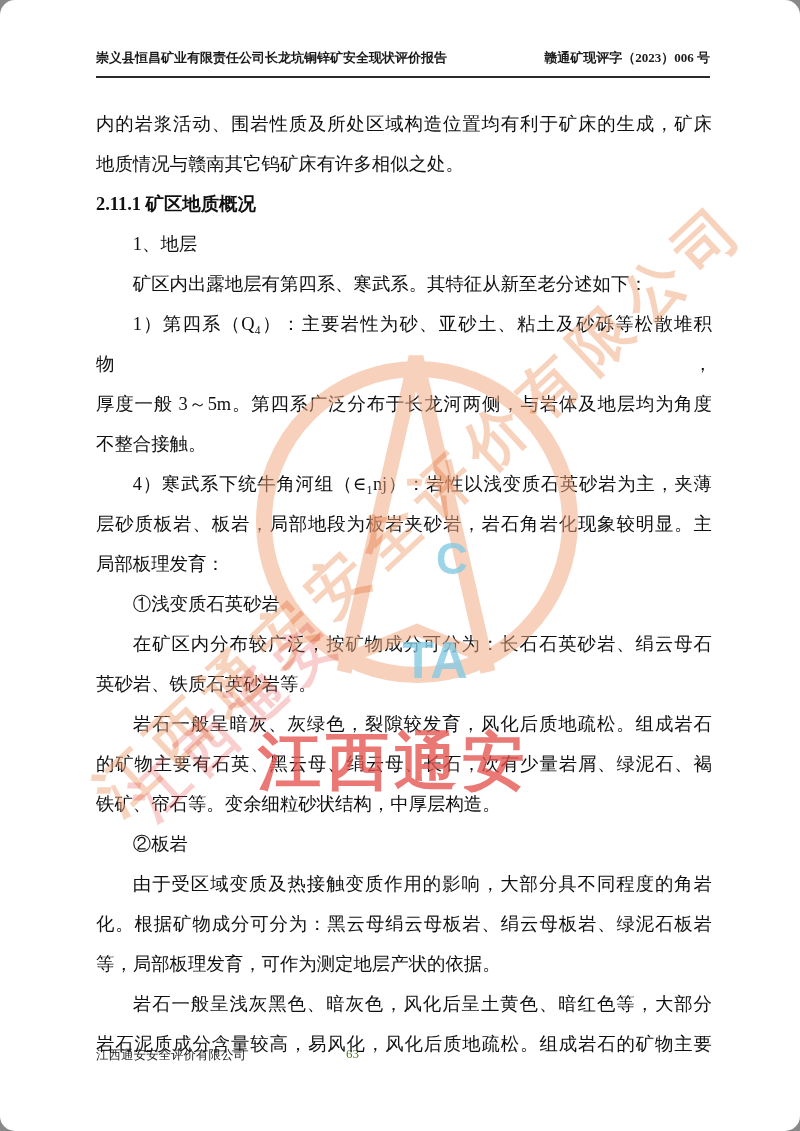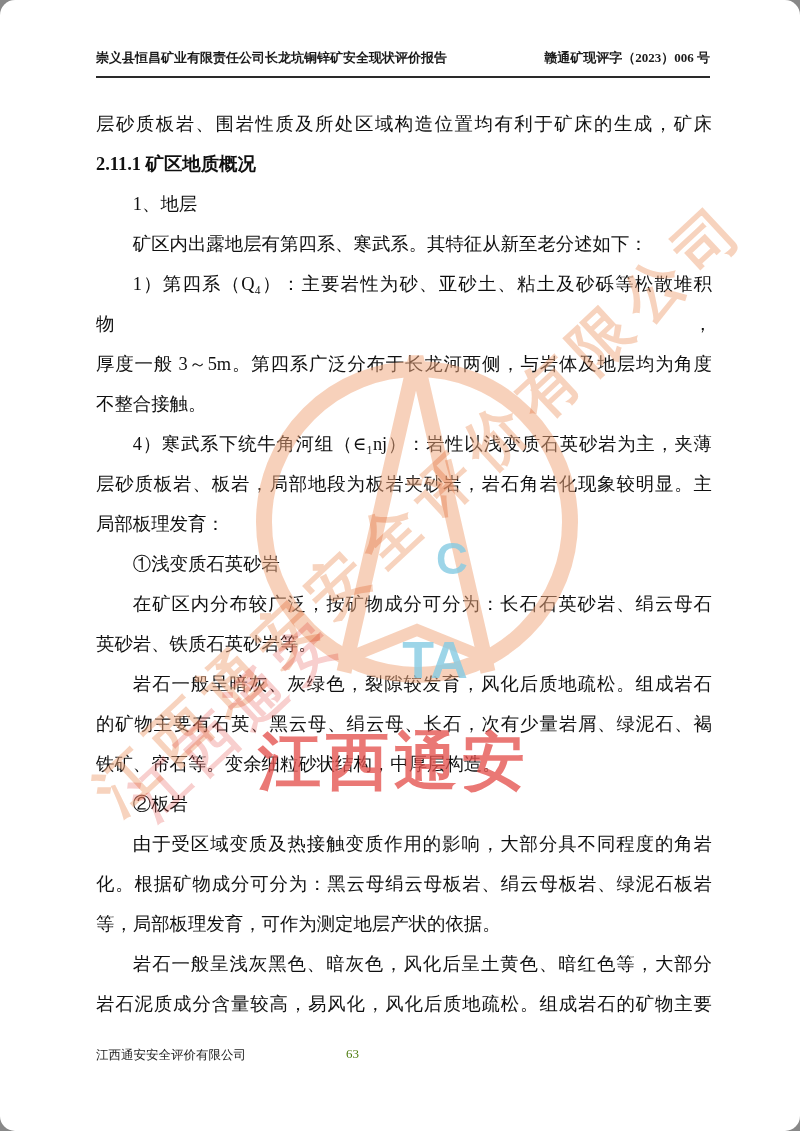--- a/index.html
+++ b/index.html
@@ -56,21 +56,22 @@
 <body>
 
 <div class="page">
 
   <div class="hdr">
     <span>崇义县恒昌矿业有限责任公司长龙坑铜锌矿安全现状评价报告</span>
     <span>赣通矿现评字（2023）006 号</span>
   </div>
 
   <div class="body-block">
-    <div class="ln full">层砂质板岩、围岩性质及所处区域构造位置均有利于矿床的生成，矿床</div>
+    <div class="ln full">内的岩浆活动、围岩性质及所处区域构造位置均有利于矿床的生成，矿床</div>
+    <div class="ln">地质情况与赣南其它钨矿床有许多相似之处。</div>
     <div class="ln heading">2.11.1 矿区地质概况</div>
     <div class="ln indent">1、地层</div>
     <div class="ln indent">矿区内出露地层有第四系、寒武系。其特征从新至老分述如下：</div>
     <div class="ln indent full">1）第四系（Q₄）：主要岩性为砂、亚砂土、粘土及砂砾等松散堆积物，</div>
     <div class="ln full">厚度一般 3～5m。第四系广泛分布于长龙河两侧，与岩体及地层均为角度</div>
     <div class="ln">不整合接触。</div>
     <div class="ln indent full">4）寒武系下统牛角河组（∈₁nj）：岩性以浅变质石英砂岩为主，夹薄</div>
     <div class="ln full">层砂质板岩、板岩，局部地段为板岩夹砂岩，岩石角岩化现象较明显。主</div>
     <div class="ln">局部板理发育：</div>
     <div class="ln indent">①浅变质石英砂岩</div>

